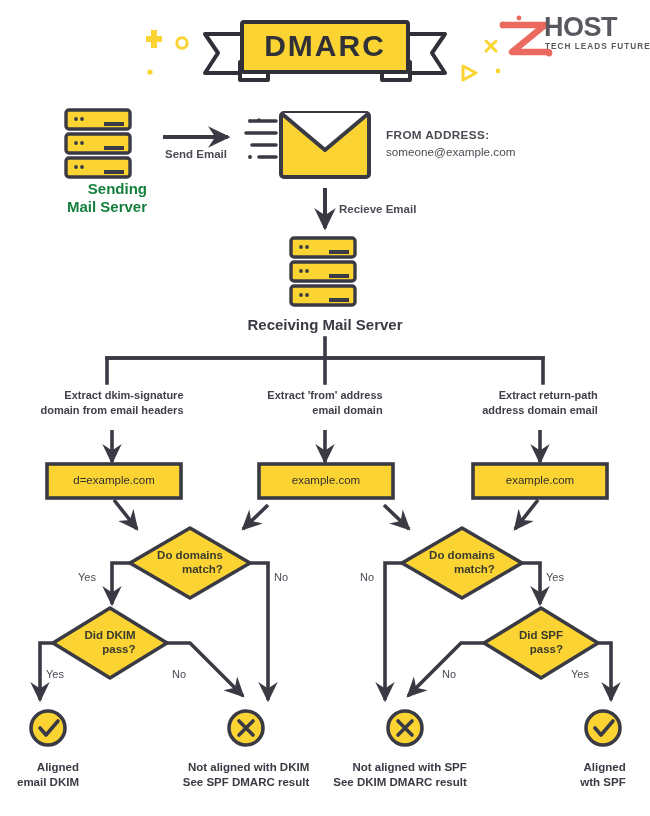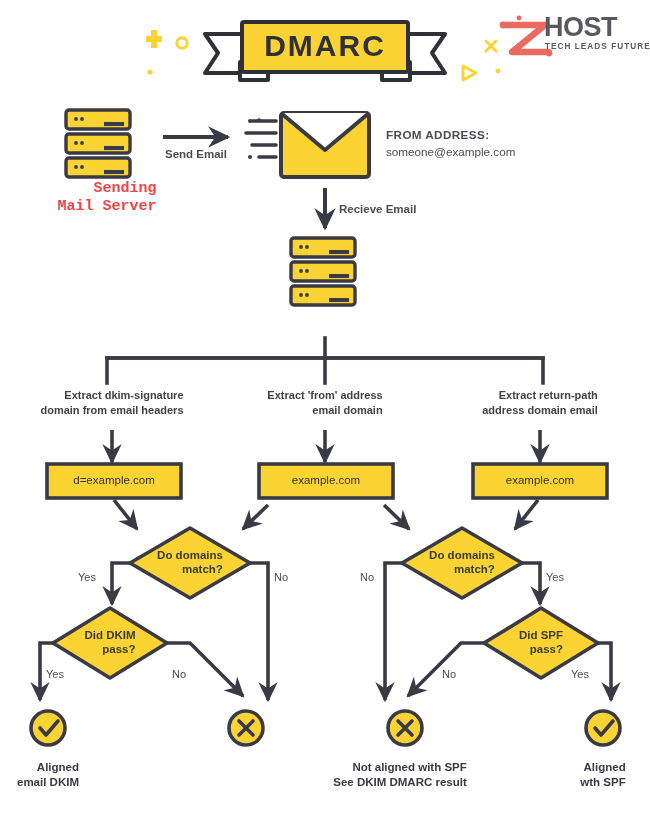--- a/index.html
+++ b/index.html
@@ -35,21 +35,21 @@
     font-size:8.2px; font-weight:bold; letter-spacing:1.05px;
     color:#58585f; white-space:nowrap;
   }
 
   
   .lbl { position:absolute; white-space:nowrap; }
   .lbl.ctr { transform:translateX(-50%); text-align:right; }
 
   .t-sendemail { font-size:11.5px; font-weight:bold; color:#4b4b55; }
   .t-recvemail { font-size:11.5px; font-weight:bold; color:#4b4b55; }
-  .t-servercap { font-size:15px; font-weight:bold; color:#ef4444; line-height:18px; text-align:center;font-family:Liberation Mono, monospace; }
+  .t-servercap { font-size:15px; font-weight:bold; color:#15803d; line-height:18px; text-align:center; }
   .t-from-l1 { font-size:11.7px; font-weight:bold; letter-spacing:0.4px; color:#4b4b55; }
   .t-from-l2 { font-size:11.7px; color:#4b4b55; }
   .t-recvcap { font-size:15px; font-weight:bold; color:#3a3a44; }
   .t-extract { font-size:11px; font-weight:bold; color:#3f3f49; line-height:15px; text-align:center; }
   .t-box { font-size:11.5px; color:#30302f; font-weight:normal; }
   .t-dia { font-size:11.5px; font-weight:bold; color:#3a3a2e; line-height:14px; text-align:center; }
   .t-yn { font-size:11px; color:#4b4b55; }
   .t-res { font-size:11.5px; font-weight:bold; color:#3a3a44; line-height:15px; text-align:center; }
 </style>
 </head>
@@ -235,20 +235,21 @@
   <div class="lbl ctr t-servercap" style="left:107px; top:180px;">
     <div>Sending</div>
     <div>Mail Server</div>
   </div>
 
   <div class="lbl t-from-l1" style="left:386px; top:128px;">FROM ADDRESS:</div>
   <div class="lbl t-from-l2" style="left:386px; top:145px;">someone@example.com</div>
 
   <div class="lbl t-recvemail" style="left:339px; top:203px;">Recieve Email</div>
 
+  <div class="lbl ctr t-recvcap" style="left:325px; top:316px;">Receiving Mail Server</div>
 
   <div class="lbl ctr t-extract" style="left:112px; top:388px;">
     <div>Extract dkim-signature</div>
     <div>domain from email headers</div>
   </div>
   <div class="lbl ctr t-extract" style="left:540px; top:388px;">
     <div>Extract return-path</div>
     <div>address domain email</div>
   </div>
   <div class="lbl ctr t-extract" style="left:325px; top:388px;">
@@ -285,20 +286,24 @@
     <div>Did SPF</div>
     <div>pass?</div>
   </div>
   <div class="lbl t-yn" style="left:442px; top:668px;">No</div>
   <div class="lbl t-yn" style="left:571px; top:668px;">Yes</div>
 
   <div class="lbl ctr t-res" style="left:48px; top:760px;">
     <div>Aligned</div>
     <div>email DKIM</div>
   </div>
+  <div class="lbl ctr t-res" style="left:246px; top:760px;">
+    <div>Not aligned with DKIM</div>
+    <div>See SPF DMARC result</div>
+  </div>
   <div class="lbl ctr t-res" style="left:400px; top:760px;">
     <div>Not aligned with SPF</div>
     <div>See DKIM DMARC result</div>
   </div>
   <div class="lbl ctr t-res" style="left:603px; top:760px;">
     <div>Aligned</div>
     <div>wth SPF</div>
   </div>
 
 </div>

